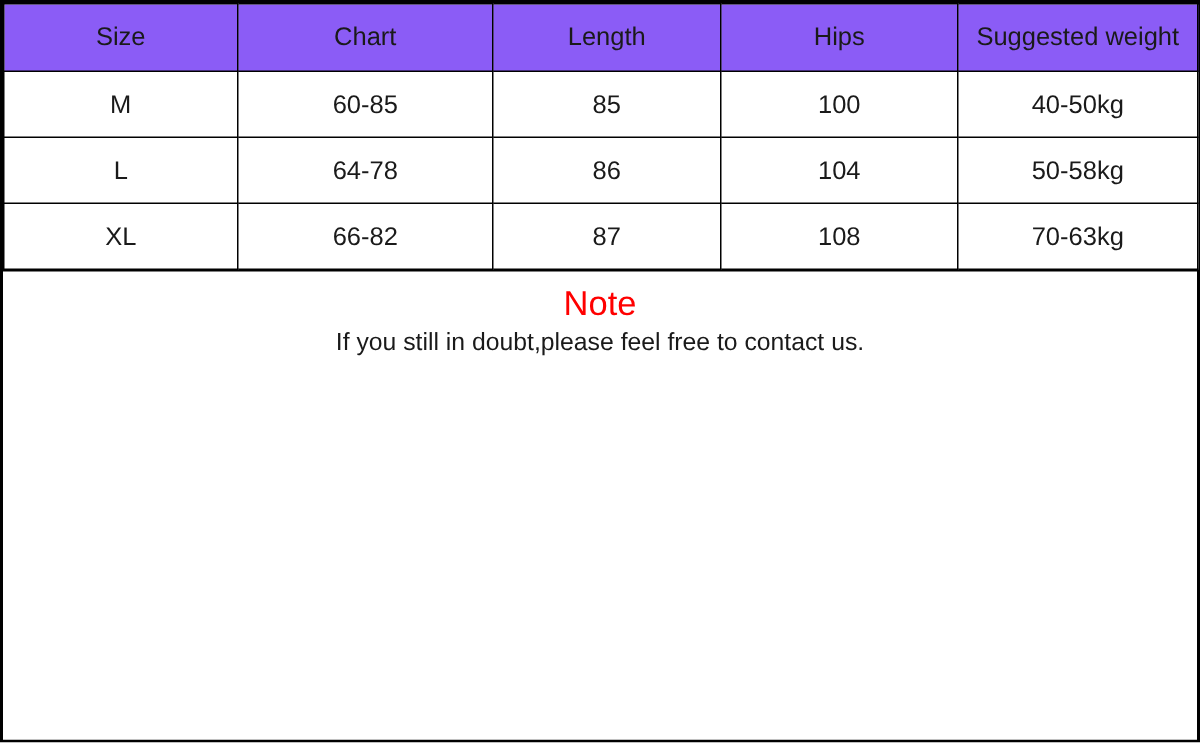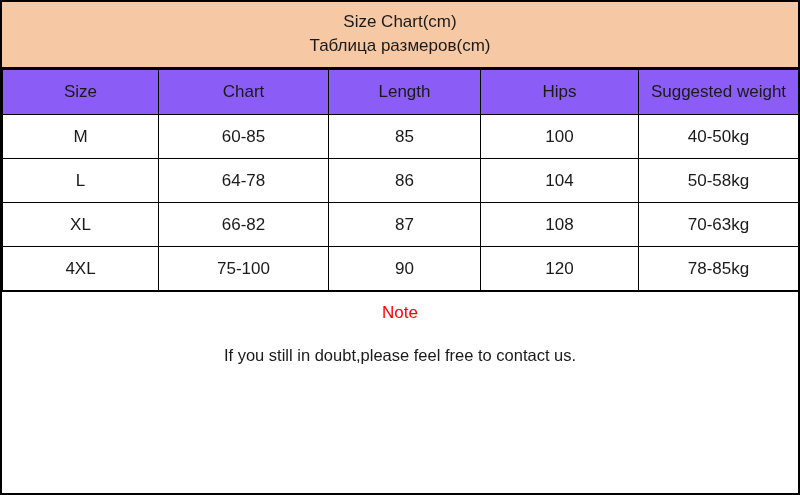--- a/index.html
+++ b/index.html
@@ -68,39 +68,35 @@
   
   .note-block {
     flex: 1 1 auto;
     border-top: 1.5px solid #000000;
     background: #ffffff;
     text-align: center;
     padding-top: 10px;
   }
   .note-title {
     color: #ff0000;
-    font-size: 17px;
+    font-size: 23px;
     line-height: 22px;
-    margin-bottom: 19px;
+    margin-bottom: 3px;
   }
   .note-line {
     font-size: 16.5px;
     line-height: 25px;
     color: #1a1a1a;
   }
 </style>
 </head>
 <body>
 
 <div class="sheet">
 
-  <div class="title-block">
-    <div class="title-line">Size Chart(cm)</div>
-    <div class="title-line">Таблица размеров(cm)</div>
-  </div>
 
   <table class="size-table">
     <colgroup>
       <col class="c0">
         <col class="c1">
         <col class="c2">
         <col class="c3">
         <col class="c4">
     </colgroup>
     <thead>
@@ -127,27 +123,20 @@
         <td>104</td>
         <td>50-58kg</td>
       </tr>
       <tr>
         <td>XL</td>
         <td>66-82</td>
         <td>87</td>
         <td>108</td>
         <td>70-63kg</td>
       </tr>
-      <tr>
-        <td>4XL</td>
-        <td>75-100</td>
-        <td>90</td>
-        <td>120</td>
-        <td>78-85kg</td>
-      </tr>
     </tbody>
   </table>
 
   <div class="note-block">
     <div class="note-title">Note</div>
     <div class="note-line">If you still in doubt,please feel free to contact us.</div>
   </div>
 
 </div>
 

